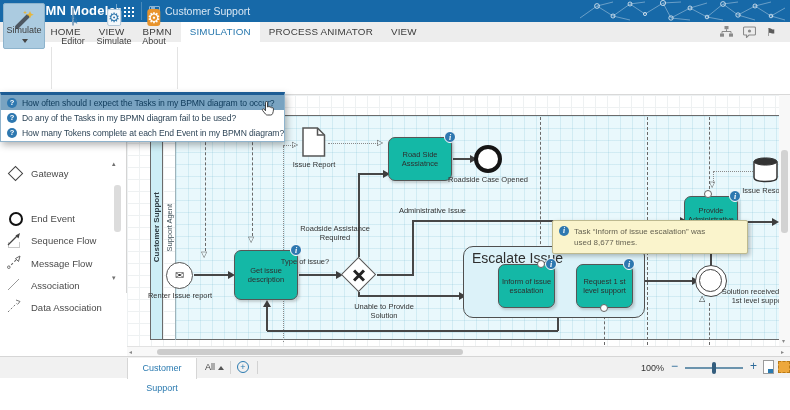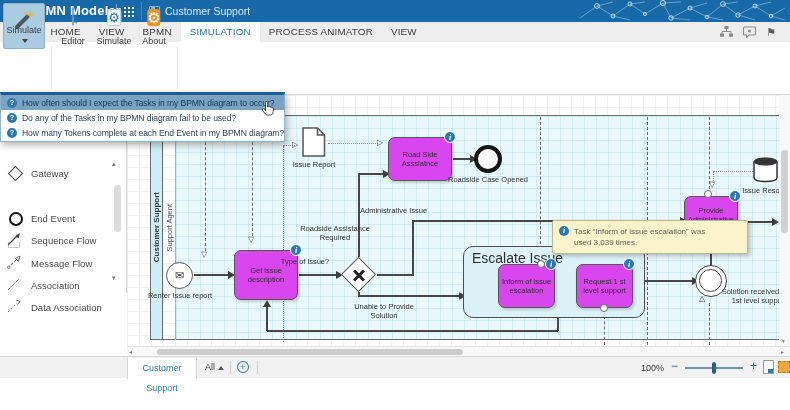--- a/index.html
+++ b/index.html
@@ -69,21 +69,21 @@
   .dotv{position:absolute;width:0;border-left:1.2px dotted #8a8a8a}
   .doth{position:absolute;height:0;border-top:1.2px dotted #8a8a8a}
   .ln{position:absolute;background:#474747}
   .lnh{height:1.6px}.lnv{width:1.6px}
   .arr{position:absolute;width:0;height:0}
   .arr.r{border-left:7px solid #3d3d3d;border-top:4px solid transparent;border-bottom:4px solid transparent}
   .arr.u{border-bottom:7px solid #3d3d3d;border-left:4px solid transparent;border-right:4px solid transparent}
   .oarr{position:absolute;font-size:8px;color:#555;line-height:1}
   .port{position:absolute;width:6px;height:6px;border:1.2px solid #666;background:#fff;border-radius:50%;z-index:4}
   
-  .task{position:absolute;background:#d946ef;border:1.5px solid #565656;border-radius:7px;box-shadow:1.5px 1.5px 2.5px rgba(60,60,60,.22);display:flex;align-items:center;justify-content:center;text-align:center;font-size:7.5px;color:#2e2e2e;line-height:1.2;z-index:3;box-sizing:border-box}
+  .task{position:absolute;background:#14b8a6;border:1.5px solid #565656;border-radius:7px;box-shadow:1.5px 1.5px 2.5px rgba(60,60,60,.22);display:flex;align-items:center;justify-content:center;text-align:center;font-size:7.5px;color:#2e2e2e;line-height:1.2;z-index:3;box-sizing:border-box}
   .badge{position:absolute;width:12px;height:12px;border-radius:50%;background:#2e78b0;border:1px solid #fff;color:#fff;font-family:"Liberation Serif",serif;font-style:italic;font-weight:bold;font-size:8px;text-align:center;line-height:12px;z-index:5;box-sizing:border-box}
   .ml{white-space:pre-line}
   .dlabel{position:absolute;font-size:7.5px;color:#333;text-align:center;line-height:1.25;white-space:pre-line;z-index:3}
   .event{position:absolute;border-radius:50%;background:#fff;display:flex;align-items:center;justify-content:center;z-index:3;box-sizing:border-box}
   .env-g{font-size:11px;color:#333;line-height:1}
   .person{position:absolute;width:10px;height:10px}
   .person::before{content:"";position:absolute;left:2.5px;top:0;width:4px;height:4px;border:1px solid #333;border-radius:50%}
   .person::after{content:"";position:absolute;left:0;bottom:0;width:8px;height:4px;border:1px solid #333;border-bottom:none;border-radius:4px 4px 0 0}
   .envf{position:absolute;width:11px;height:8px;background:#2f2f2f;border-radius:1px;overflow:hidden}
   .envf::after{content:"";position:absolute;left:1.5px;top:-4px;width:6px;height:6px;border:1.4px solid #fff;transform:rotate(45deg)}
@@ -346,21 +346,21 @@
 Asssiatnce</span>
     </div>
   <span class="folder" style="left:394px;top:143px"></span>
   <div class="badge" style="left:444px;top:131px">i</div>
 
   <div class="event" style="left:474px;top:145px;width:28px;height:28px;border:4px solid #151515"></div>
   <div class="dlabel" style="left:446px;top:175px;width:84px">Roadside Case Opened</div>
 
   <div class="dlabel" style="left:295px;top:224px;width:80px">Roadside Assistance
 Required</div>
-  <div class="dlabel" style="left:360px;top:206px;width:90px;text-align:left">Administrative Issue</div>
+  <div class="dlabel" style="left:376px;top:206px;width:90px;text-align:right">Administrative Issue</div>
   <div class="dlabel" style="left:352px;top:302px;width:64px">Unable to Provide
 Solution</div>
 
   <div class="subproc"></div>
   <div class="subproc-label">Escalate Issue</div>
 
   <div class="task" style="left:498px;top:264px;width:57px;height:44px">
       <span class="ml">Inform of issue
 escalation</span>
     </div>
@@ -395,21 +395,21 @@
     <span class="event" style="left:2.5px;top:2.5px;width:23px;height:23px;border:1.3px solid #444;position:absolute"></span>
     <span class="env-g" style="font-size:10px;z-index:1">✉</span>
   </div>
   <span class="tri" style="left:699px;top:295px">△</span>
   <div class="dlabel" style="left:719px;top:287px;width:80px">Solution received from
 1st level support</div>
 
   <div class="tooltip">
     <span class="tt-ic">i</span>
     <span class="tt-tx ml">Task “Inform of issue escalation” was
-used 3,039 times.</span>
+used 8,677 times.</span>
   </div>
 
   <div class="vscroll">
     <div class="vthumb"></div>
     <span class="sarr" style="left:3px;top:243px">▾</span>
   </div>
   <div class="hscroll">
     <span class="sarr" style="left:2px;top:2px">◂</span>
     <div class="hthumb"></div>
     <span class="sarr" style="left:654px;top:2px">▸</span>

